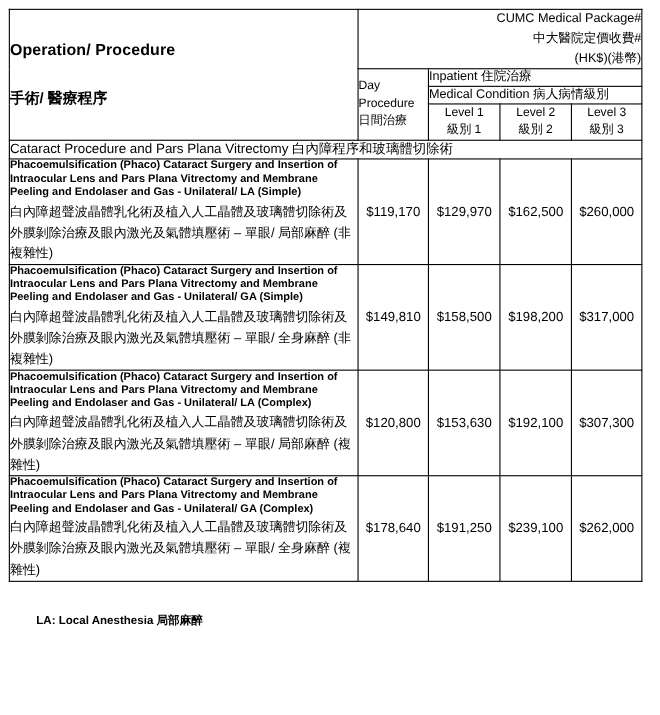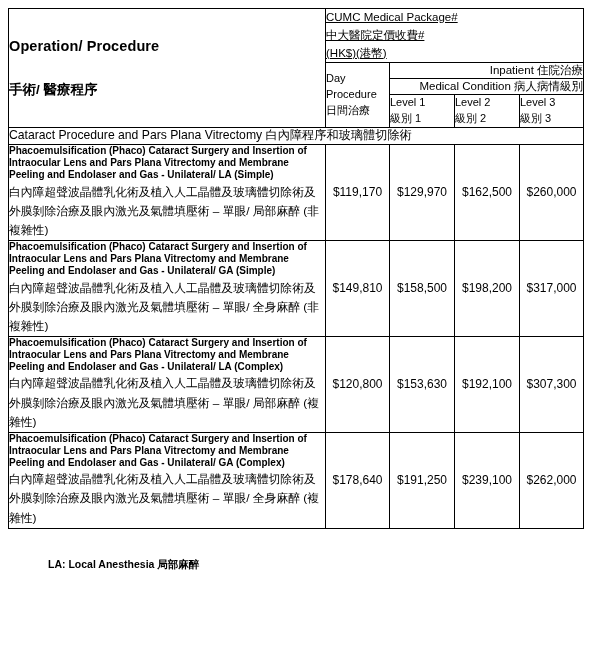--- a/index.html
+++ b/index.html
@@ -49,45 +49,45 @@
     letter-spacing: .1px;
   }
   .hdr-op .zh {
     font-size: 13.5px;
     font-weight: bold;
     line-height: 1.3;
     margin-top: 26px;
   }
 
   .hdr-pkg {
-    text-align: left;
+    text-align: right;
     padding: 5px 2px 5px;
     font-size: 11.5px;
     font-weight: bold;
     line-height: 1.55;
-    text-decoration: underline;
   }
   .hdr-pkg div { white-space: nowrap; }
 
   .hdr-day {
     text-align: left;
     font-size: 11px;
     font-weight: bold;
     line-height: 1.45;
     padding: 2px 1px;
   }
   .hdr-inpatient,
   .hdr-medcond {
-    text-align: right;
+    text-align: left;
     font-size: 11.5px;
     font-weight: bold;
     padding: 3px 2px;
     line-height: 1.3;
   }
   .hdr-level {
+    text-align: center;
     font-size: 11px;
     font-weight: bold;
     line-height: 1.45;
     padding: 2px 1px;
   }
 
   
   .section-row td {
     padding: 3px 2px 3px 6px;
     font-size: 12.2px;
@@ -117,21 +117,21 @@
     text-align: center;
     font-size: 12px;
     font-weight: bold;
     vertical-align: middle;
     white-space: nowrap;
   }
 
   
   .footnotes {
     position: absolute;
-    left: 48px;
+    left: 33px;
     top: 556px;
     font-size: 10.5px;
     font-weight: bold;
     line-height: 1.65;
   }
   .footnotes div { white-space: nowrap; }
 </style>
 </head>
 <body>
 

